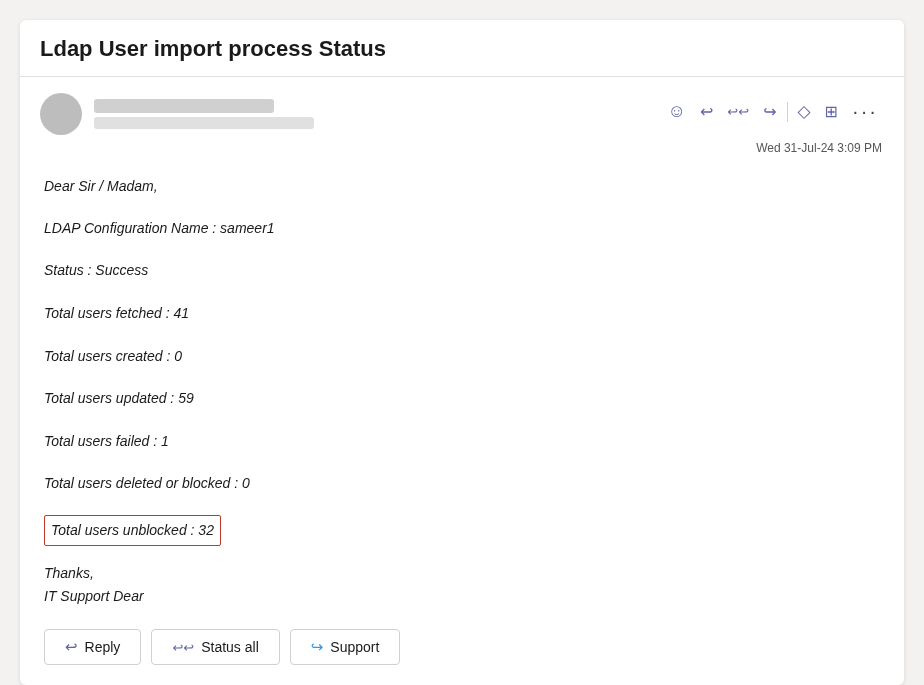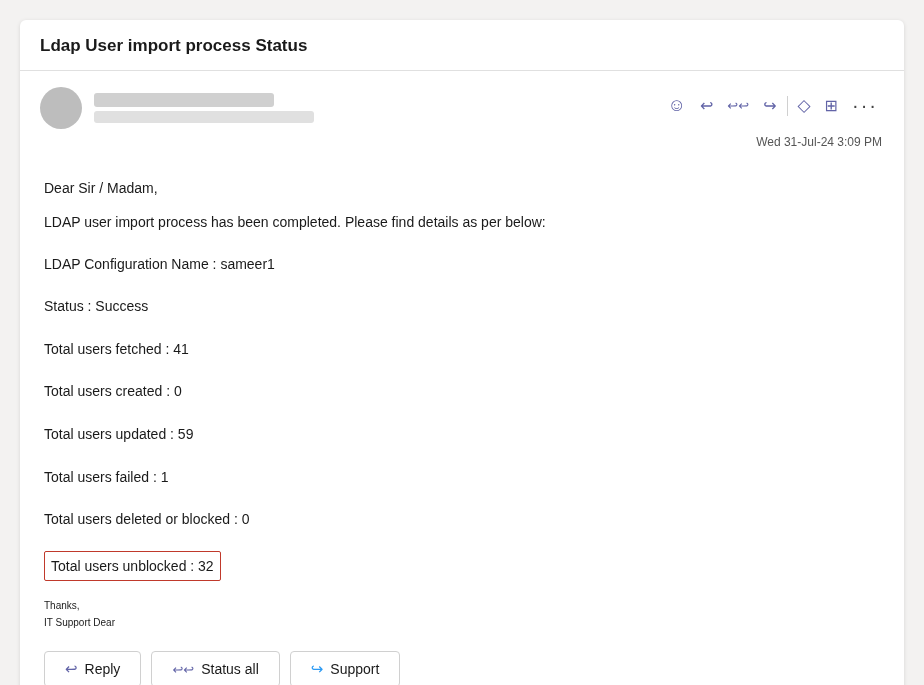--- a/index.html
+++ b/index.html
@@ -17,21 +17,21 @@
       border-radius: 6px;
       box-shadow: 0 1px 4px rgba(0,0,0,0.12);
       width: 884px;
       overflow: hidden;
     }
     .email-title-bar {
       padding: 16px 20px 14px 20px;
       border-bottom: 1px solid #e0e0e0;
     }
     .email-title {
-      font-size: 17px;
+      font-size: 22px;
       font-weight: 600;
       color: #1a1a1a;
     }
     .email-body-wrapper {
       padding: 16px 20px 0 20px;
     }
     .email-header-row {
       display: flex;
       justify-content: space-between;
       align-items: flex-start;
@@ -90,48 +90,49 @@
       width: 1px;
       height: 20px;
       background: #d0d0d0;
       margin: 0 2px;
       display: inline-block;
     }
     .email-timestamp {
       text-align: right;
       font-size: 12px;
       color: #555;
-      margin-bottom: 28px;
+      margin-bottom: 20px;
       padding-right: 2px;
     }
     .email-content {
       font-size: 14px;
       color: #1a1a1a;
       line-height: 1.7;
       padding: 0 4px;
+      font-style: italic;
     }
     .email-content p {
       margin-bottom: 10px;
     }
     .detail-line {
       line-height: 1.9;
       font-size: 14px;
       color: #1a1a1a;
       margin-top: 16px;
     }
     .highlight-box {
       display: inline-block;
       border: 1.5px solid #c0392b;
       padding: 1px 6px;
       border-radius: 2px;
       margin-top: 2px;
     }
     .email-footer-text {
       margin-top: 16px;
-      font-size: 10px;
+      font-size: 14px;
       color: #1a1a1a;
       line-height: 1.7;
     }
     .action-buttons-row {
       display: flex;
       gap: 10px;
       padding: 20px 4px 20px 4px;
       border-top: none;
     }
     .reply-btn {
@@ -183,21 +184,20 @@
         <button class="action-btn" title="Tag" style="font-size:17px; color:#6264a7;">◇</button>
         <button class="action-btn" title="View" style="color:#6264a7;">⊞</button>
         <button class="action-btn more" title="More options" style="font-size:20px; color:#444; letter-spacing:2px;">···</button>
       </div>
     </div>
 
     <div class="email-timestamp">Wed 31-Jul-24 3:09 PM</div>
 
     <div class="email-content">
       <p>Dear Sir / Madam,</p>
-      <p>LDAP user import process has been completed. Please find details as per below:</p>
 
       <div>
         <div class="detail-line">LDAP Configuration Name : sameer1</div>
         <div class="detail-line">Status : Success</div>
         <div class="detail-line">Total users fetched : 41</div>
         <div class="detail-line">Total users created : 0</div>
         <div class="detail-line">Total users updated : 59</div>
         <div class="detail-line">Total users failed : 1</div>
         <div class="detail-line">Total users deleted or blocked : 0</div>
         <div class="detail-line">

